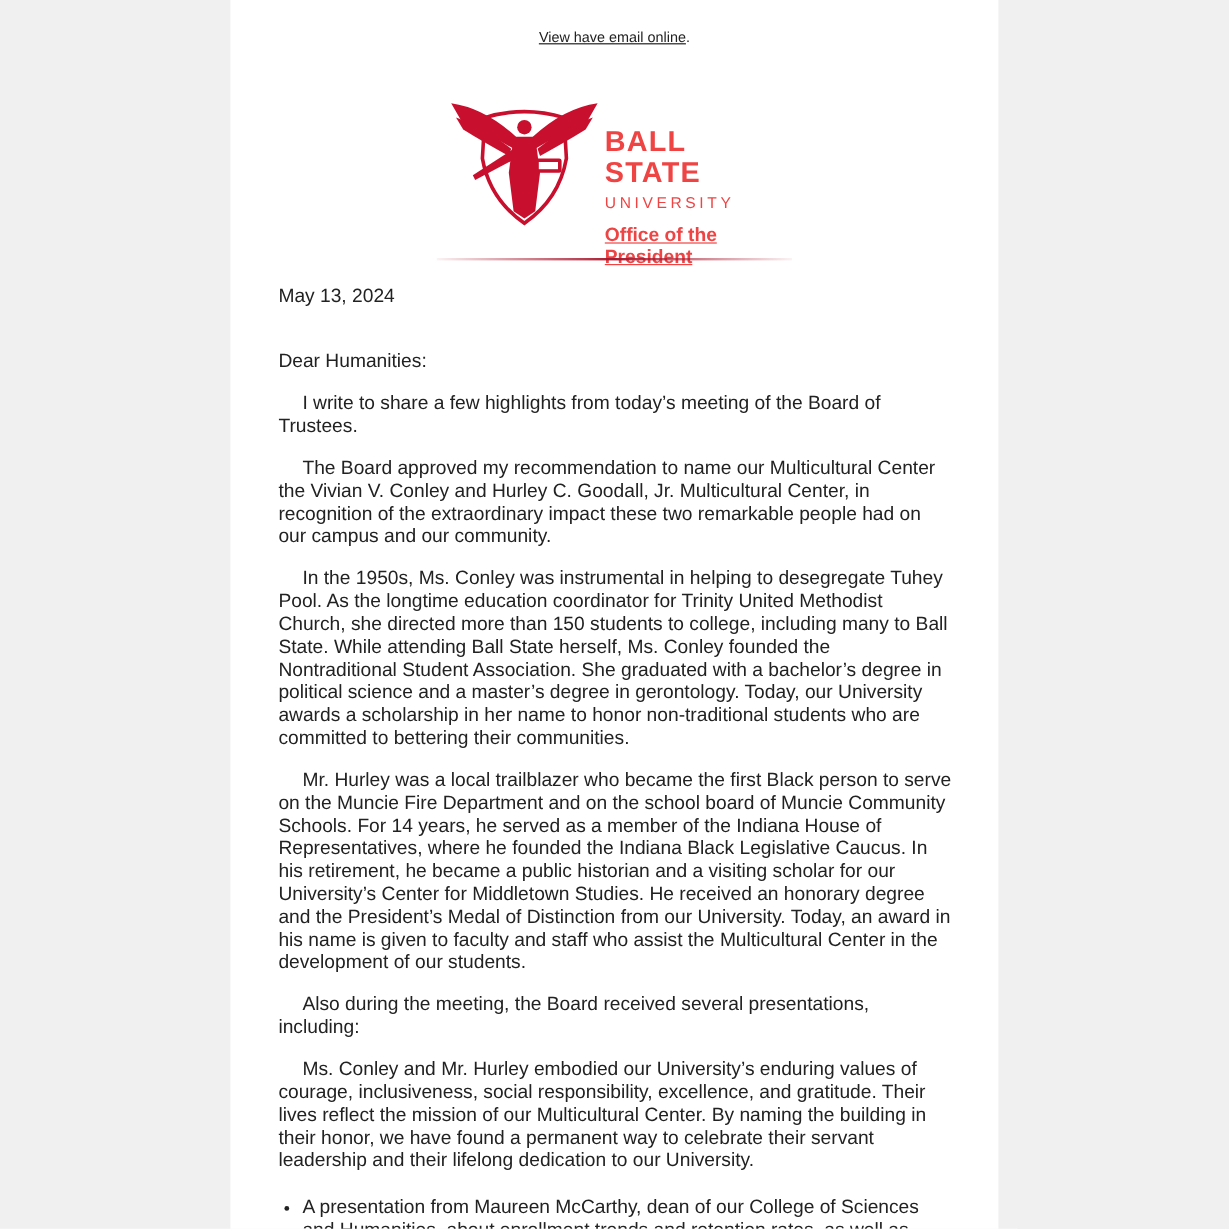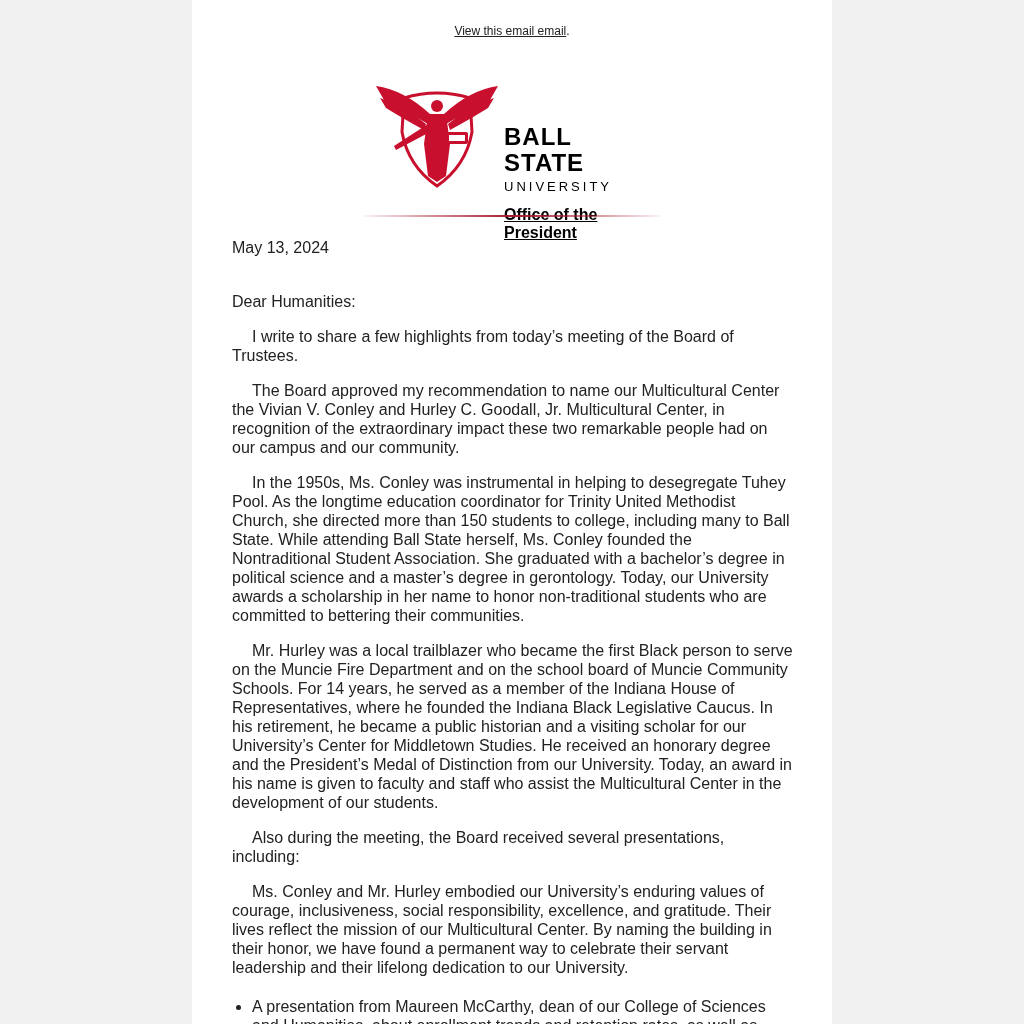--- a/index.html
+++ b/index.html
@@ -17,21 +17,21 @@
     }
     .view-online {
       position: absolute; top: 24px; left: 0; width: 640px;
       text-align: center; font-size: 12px; color: #222;
     }
     .view-online a { color: #222; text-decoration: underline; }
     .logo {
       position: absolute; left: 182px; top: 84px; width: 280px; height: 106px;
     }
     .logo svg.seal { position: absolute; left: 0; top: 0; }
-    .logo .wordmark { position: absolute; left: 130px; top: 22px; color: #000000; margin-top: 18px; }
+    .logo .wordmark { position: absolute; left: 130px; top: 22px; color: #ef4444; }
     .logo .w1 { font-size: 24px; font-weight: bold; letter-spacing: 1px; line-height: 26px; }
     .logo .w2 { font-size: 13px; letter-spacing: 3px; line-height: 22px; }
     .logo .w3 { font-size: 16px; font-weight: bold; margin-top: 8px; text-decoration: underline; }
     .divider {
       position: absolute; left: 172px; top: 215px; width: 296px; height: 2px;
       background: linear-gradient(to right, rgba(170,20,40,0.05), #a8192e 50%, rgba(170,20,40,0.05));
     }
     .body-text {
       position: absolute; left: 40px; top: 238px; width: 562px;
       font-size: 16px; line-height: 19px; color: #222;
@@ -41,21 +41,21 @@
     .para { margin: 0 0 16px 0; text-indent: 20px; }
     ul.list { margin: 20px 0 0 0; padding-left: 20px; }
     ul.list li { margin: 0; }
   </style>
 </head>
 <body>
 
 <div class="email">
 
   <div class="view-online">
-    <a href="#">View this email email</a><span>.</span>
+    <a href="#">View have email online</a><span>.</span>
   </div>
 
   <div class="logo">
     <svg class="seal" width="126" height="106" viewBox="0 0 126 106">
       <g fill="#c8102e">
 
         <path d="M30 14 Q63 4 96 14 L98 48 Q92 82 63 102 Q34 82 28 48 Z" fill="none" stroke="#c8102e" stroke-width="3"></path>
 
         <path d="M2 2 Q30 6 56 30 L54 40 Q30 26 10 16 Z"></path>
         <path d="M6 14 Q30 22 52 40 L50 46 Q28 34 12 24 Z"></path>

